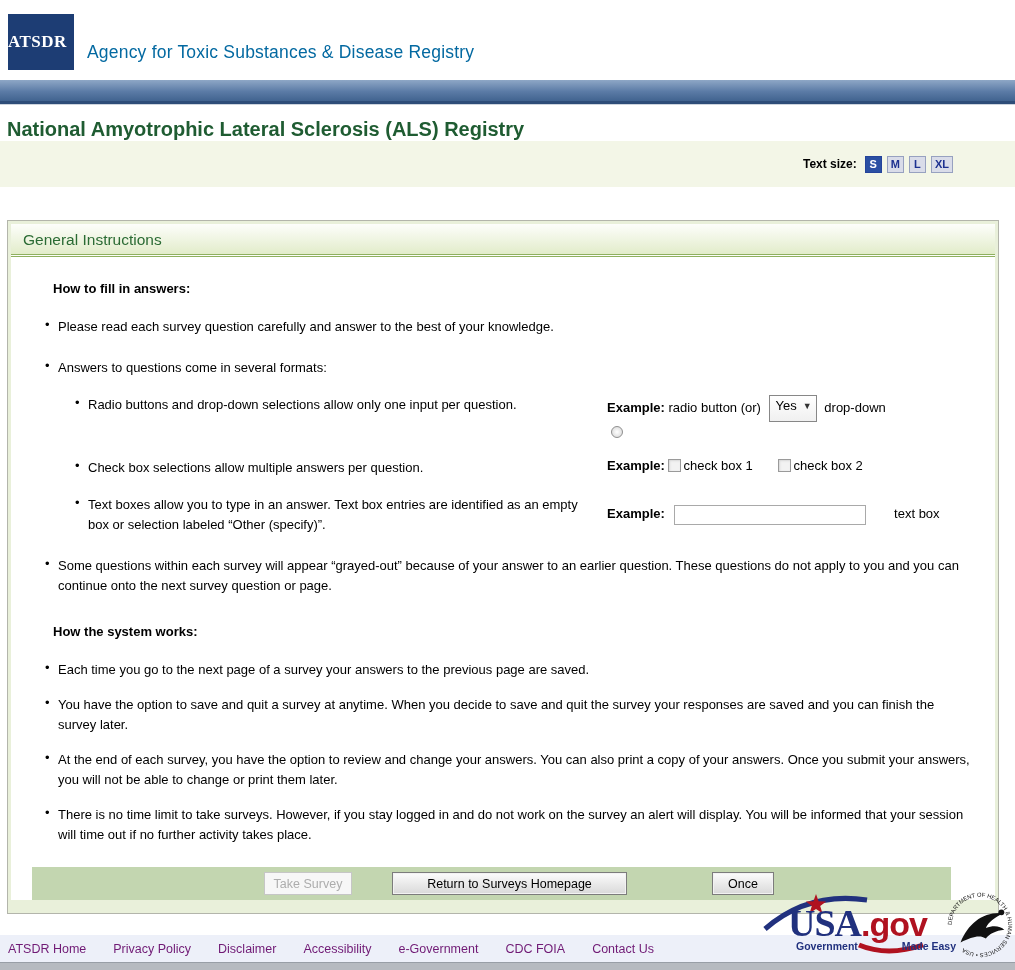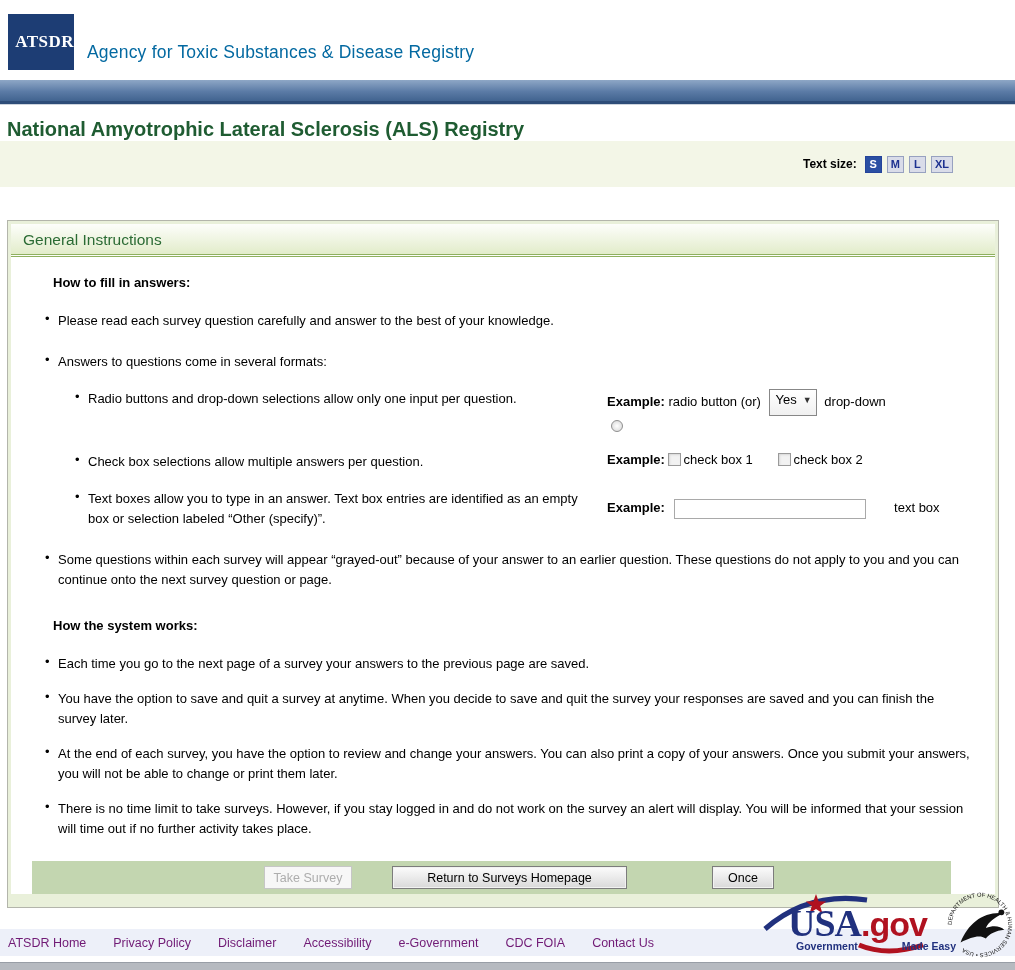--- a/index.html
+++ b/index.html
@@ -6,21 +6,21 @@
   html,body { margin:0; padding:0; }
   body {
     width:1015px; height:970px; position:relative; overflow:hidden;
     background:#fff; font-family:"Liberation Sans", sans-serif; color:#000;
   }
 
   
   .header { height:80px; position:relative; background:#fff; }
   .atsdr-logo {
     position:absolute; left:8px; top:14px; width:66px; height:56px;
-    background:#1d3d74; color:#fff; display:flex; align-items:center; justify-content:flex-end;
+    background:#1d3d74; color:#fff; display:flex; align-items:center; justify-content:flex-start;
   }
   .atsdr-logo span { font-family:"Liberation Serif", serif; font-weight:bold; font-size:17px; letter-spacing:.5px; }
   .agency-name {
     position:absolute; left:87px; top:42px; font-size:17.5px; color:#0369a1; letter-spacing:.2px;
   }
 
   
   .blue-bar {
     height:24px;
     background:linear-gradient(#8ea7c6, #5b7ba6 55%, #41638f);
@@ -52,21 +52,21 @@
   }
   .panel-inner { background:#fff; }
   .panel-header {
     background:linear-gradient(#fdfefb, #e2ecca);
     padding:7px 12px 5px 12px;
     font-size:15.5px; color:#2b6b34;
     border-bottom:3px double #8fb05f;
   }
   .panel-body { position:relative; padding:6px 12px 0 12px; font-size:13px; }
 
-  .sec-heading { font-weight:bold; font-size:13px; margin:12px 0 0 30px; }
+  .sec-heading { font-weight:bold; font-size:13px; margin:18px 0 0 30px; }
 
   ul.blist { list-style:none; margin:0; padding:0; }
   ul.blist > li { position:relative; margin:21px 0 0 22px; padding-left:13px; line-height:20px; max-width:930px; }
   ul.blist > li::before { content:"\2022"; position:absolute; left:0; top:-2px; font-size:13px; }
 
   .format-rows { margin-left:52px; }
   .format-row { display:flex; align-items:flex-start; margin-top:17px; }
   .format-row.vcenter { align-items:center; }
   .sub-text { position:relative; width:522px; padding-left:13px; line-height:20px; }
   .sub-text::before { content:"\2022"; position:absolute; left:0; top:-2px; font-size:13px; }

